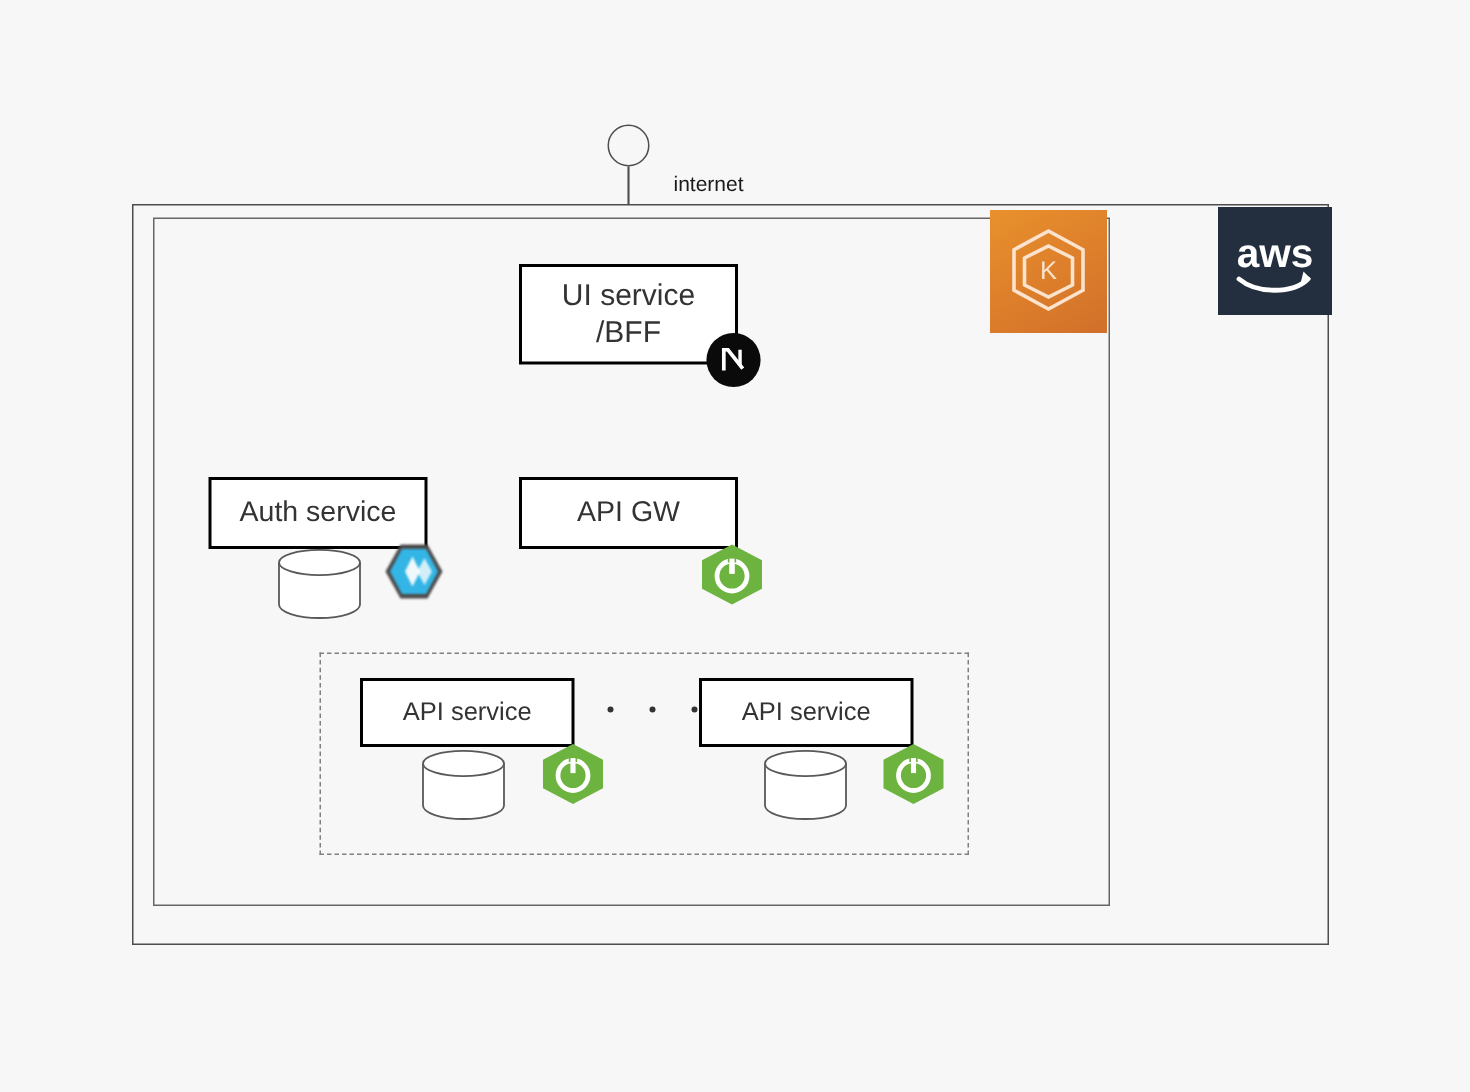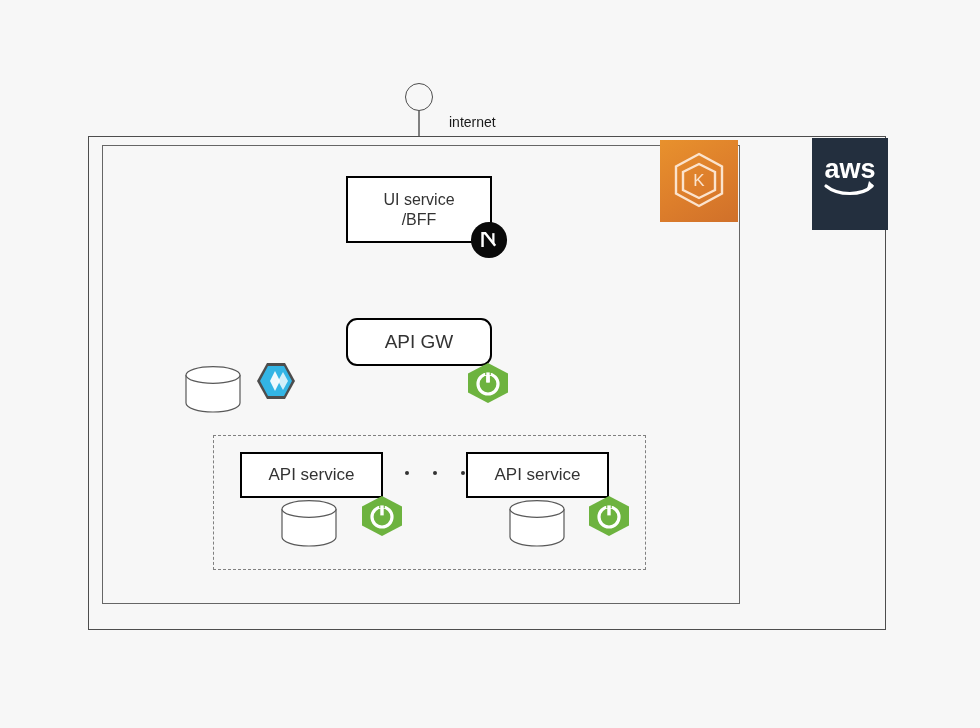--- a/index.html
+++ b/index.html
@@ -53,27 +53,26 @@
     display: flex;
     align-items: center;
     justify-content: center;
     text-align: center;
     color: #333333;
     line-height: 1.22;
   }
   .node-ui {
     left: 346px; top: 176px;
     width: 146px; height: 67px;
-    font-size: 16px;
+    font-size: 20px;
   }
   .node-apigw {
     left: 346px; top: 318px;
     width: 146px; height: 48px;
     font-size: 19px;
-    border-radius: 11px;
   }
   .node-auth {
     left: 139px; top: 318px;
     width: 146px; height: 48px;
     font-size: 19px;
   }
   .node-api-1 {
     left: 240px; top: 452px;
     width: 143px; height: 46px;
     font-size: 17px;
@@ -117,21 +116,21 @@
   }
 
   
   .logo-eks {
     left: 660px; top: 140px;
     width: 78px; height: 82px;
     background: linear-gradient(150deg, #e8912d 0%, #dd7e2b 55%, #d0702a 100%);
   }
   .logo-aws {
     left: 812px; top: 138px;
-    width: 76px; height: 92px;
+    width: 76px; height: 72px;
     background: #232f3e;
   }
 
   
   .icon-next {
     left: 470px; top: 221px;
     width: 38px; height: 38px;
   }
   .icon-keycloak {
     left: 255px; top: 361px;
@@ -196,20 +195,23 @@
   </div>
 
   <svg class="abs icon-spring-gw" viewBox="0 0 44 42">
     <polygon points="22,1 42,11.5 42,30.5 22,41 2,30.5 2,11.5" fill="#6db33f"></polygon>
     <circle cx="22" cy="22" r="10" fill="none" stroke="#ffffff" stroke-width="3.2"></circle>
     <rect x="20.3" y="9.5" width="3.4" height="11" fill="#ffffff"></rect>
     <rect x="19.2" y="8.6" width="5.6" height="4.4" fill="#6db33f"></rect>
     <rect x="20.3" y="10.4" width="3.4" height="10" fill="#ffffff"></rect>
   </svg>
 
+  <div class="abs node node-auth">
+    <span>Auth service</span>
+  </div>
 
   <svg class="abs db-auth" viewBox="0 0 58 46">
     <path d="M2 9 V37 a27 9 0 0 0 54 0 V9" fill="#ffffff" stroke="#595959" stroke-width="1.2"></path>
     <ellipse cx="29" cy="9" rx="27" ry="8.4" fill="#ffffff" stroke="#595959" stroke-width="1.2"></ellipse>
   </svg>
 
   <svg class="abs icon-keycloak" viewBox="0 0 42 40">
     <polygon points="12,2 30,2 40,20 30,38 12,38 2,20" fill="#4d4d4d"></polygon>
     <polygon points="13,5 29,5 37,20 29,35 13,35 5,20" fill="#33b5e5"></polygon>
     <path d="M15 20 L20 10 L25 20 L20 30 Z" fill="#ffffff" opacity="0.92"></path>

